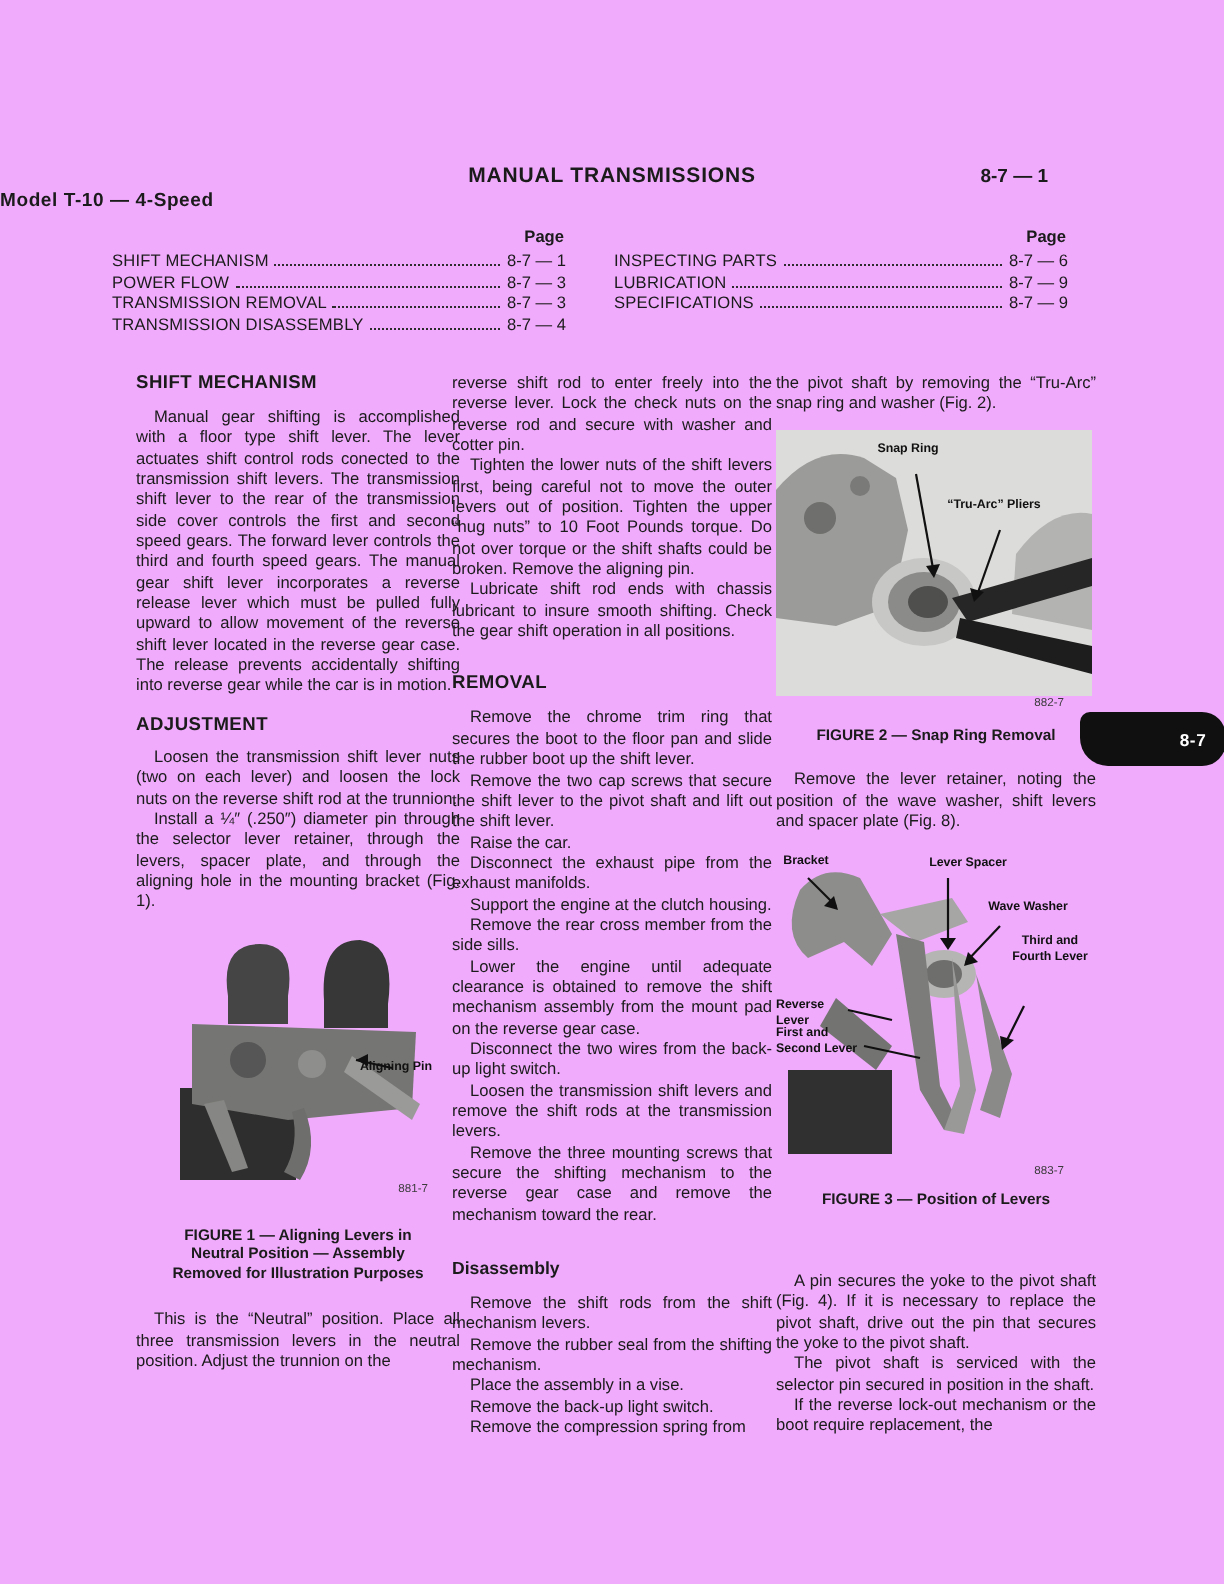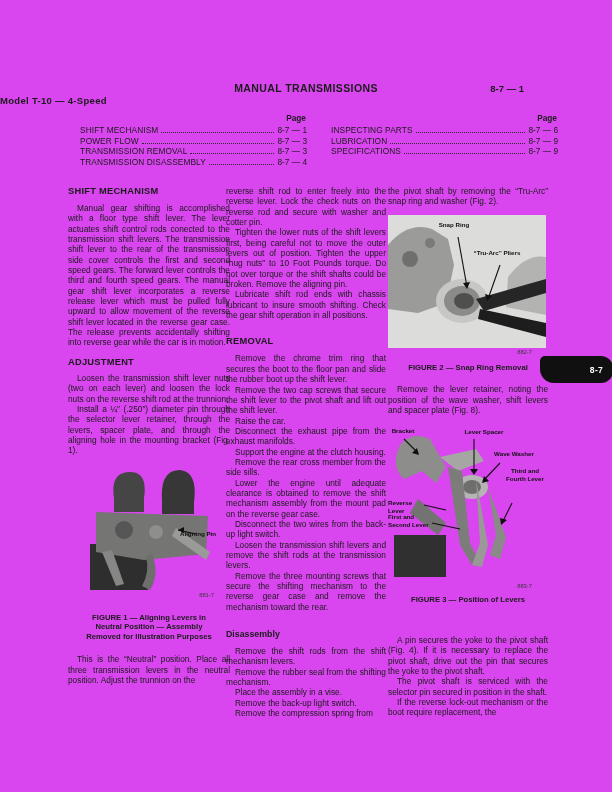--- a/index.html
+++ b/index.html
@@ -1,29 +1,29 @@
 <!DOCTYPE html>
 <html><head>
 <meta charset="utf-8">
 <style>
   html,body { margin:0; padding:0; background:#e8e8e8; }
   .page {
     position:relative; width:612px; height:792px; margin:0 auto;
-    background:#d946ef; color:#1b1b1b;
+    background:#f0abfc; color:#1b1b1b;
     font-family:"Liberation Sans", sans-serif;
     overflow:hidden;
   }
   
   .hdr-title { position:absolute; top:82px; left:0; right:0; text-align:center;
     font-size:10.5px; font-weight:700; letter-spacing:.4px; }
   .hdr-sub { position:absolute; top:95px; left:0; right:0; 
     font-size:9.5px; font-weight:700; letter-spacing:.3px; }
   .hdr-ref { position:absolute; top:83px; right:88px; font-size:9.5px; font-weight:700; }
   
-  .toc { position:absolute; top:113px; left:80px; width:478px; display:flex; gap:24px; }
+  .toc { position:absolute; top:113px; left:56px; width:478px; display:flex; gap:24px; }
   .toc-col { flex:1; }
   .toc-page { text-align:right; font-size:8.3px; font-weight:700; padding-right:1px; margin-bottom:2px; }
   .toc-row { display:flex; align-items:baseline; font-size:8.3px; line-height:10.6px; }
   .toc-label { white-space:nowrap; letter-spacing:.1px; }
   .toc-dots { flex:1; margin:0 3px; border-bottom:1.2px dotted #2c2c2c; height:7px; }
   .toc-num { white-space:nowrap; }
   
   .col { position:absolute; top:186px; }
   .col1 { left:68px;  width:162px; }
   .col2 { left:226px; width:160px; }

